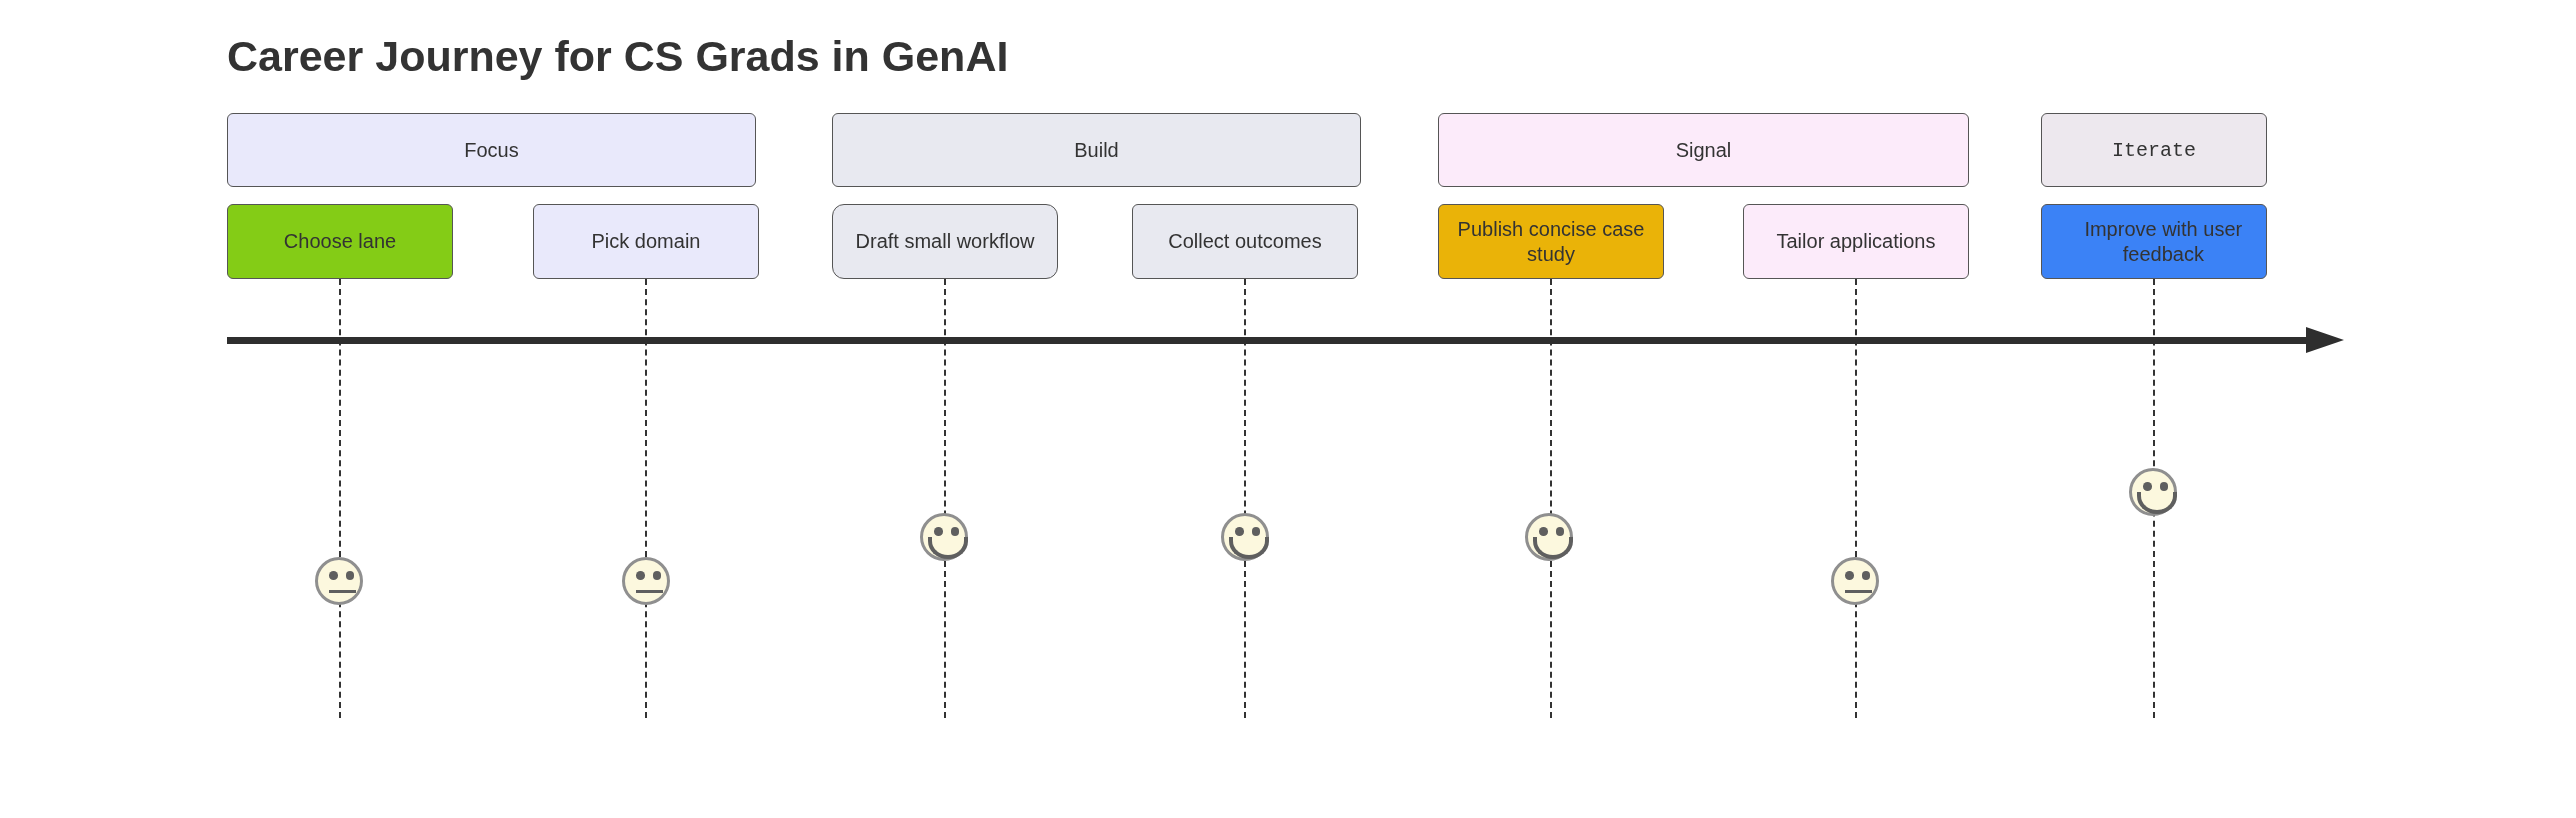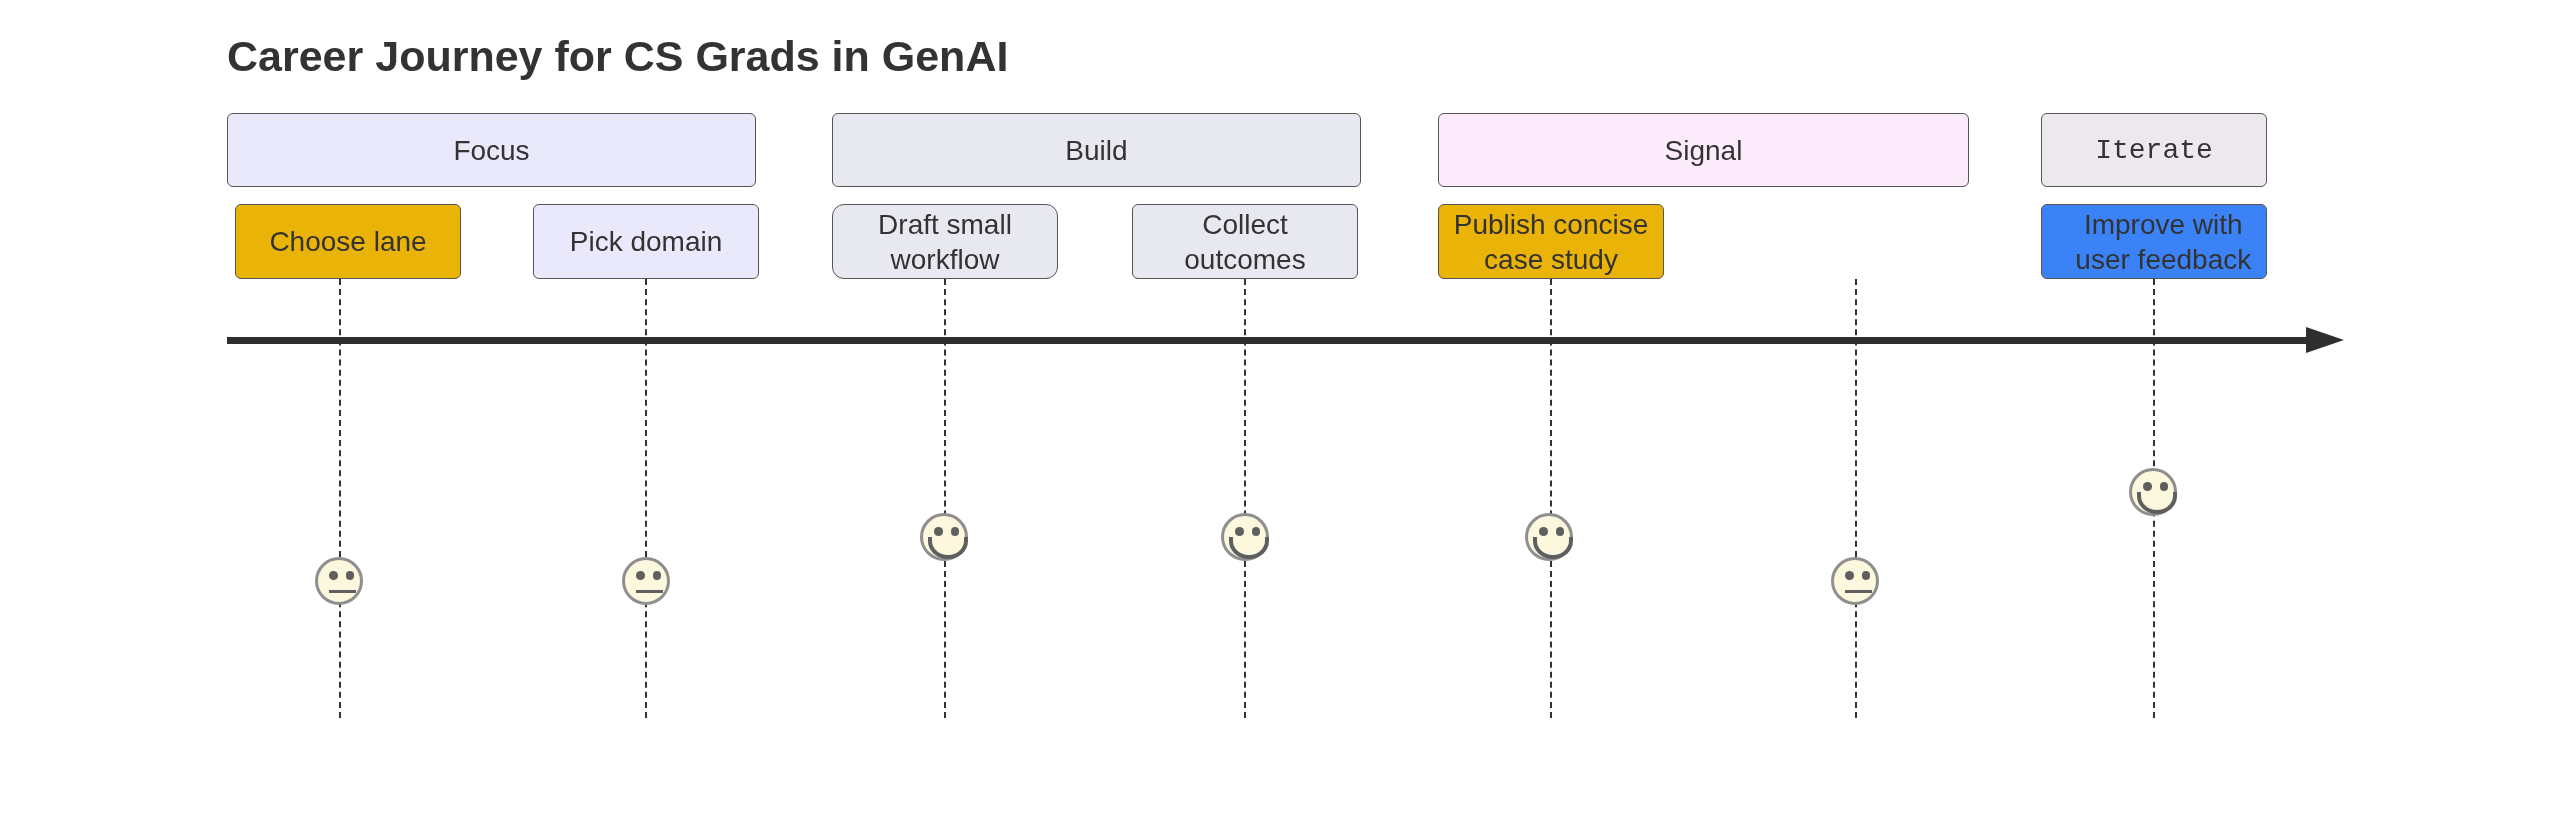--- a/index.html
+++ b/index.html
@@ -3,32 +3,32 @@
 <meta charset="utf-8">
 <style>
   html,body{margin:0;padding:0;background:#ffffff;}
   body{font-family:"Liberation Sans","DejaVu Sans",sans-serif;}
   .canvas{position:relative;width:2576px;height:818px;background:#ffffff;overflow:hidden;}
 
   .title{position:absolute;left:227px;top:32px;font-size:43px;font-weight:700;color:#333333;letter-spacing:0px;}
 
   .box{position:absolute;box-sizing:border-box;border:1.7px solid #555555;border-radius:6px;
        display:flex;align-items:center;justify-content:center;text-align:center;
-       color:#333333;font-size:28px;line-height:1.25;padding:4px 9.4px;}
+       color:#333333;font-size:20px;line-height:1.25;padding:4px 9.4px;}
 
   
   .sec{top:113px;height:74px;}
   .sec1{left:227px;width:529px;background:#E9E9FB;}
   .sec2{left:832px;width:529px;background:#E8E9F0;}
   .sec3{left:1438px;width:531px;background:#FCEBFA;}
   .sec4{left:2041px;width:226px;background:#EDE8EE;font-family:Liberation Mono, monospace;}
 
   
   .task{top:204px;height:75px;width:226px;}
-  .t1{left:227px;background:#eab308;margin-left:8px;}
+  .t1{left:227px;background:#84cc16;}
   .t2{left:533px;background:#E9E9FB;}
   .t3{left:832px;background:#E8E9F0;border-radius:12px;}
   .t4{left:1132px;background:#E8E9F0;}
   .t5{left:1438px;background:#eab308;}
   .t6{left:1743px;background:#FCEBFA;}
   .t7{left:2041px;background:#3b82f6;padding-left:28px;}
 
   
   .dash{position:absolute;top:279px;height:439px;width:0;border-left:2px dashed #333333;}
   .d1{left:339px;} .d2{left:645px;} .d3{left:944px;} .d4{left:1244px;}
@@ -81,20 +81,23 @@
   </div>
   <div class="box task t3">
     <span>Draft small workflow</span>
   </div>
   <div class="box task t4">
     <span>Collect outcomes</span>
   </div>
   <div class="box task t5">
     <span>Publish concise case study</span>
   </div>
+  <div class="box task t6">
+    <span>Tailor applications</span>
+  </div>
   <div class="box task t7">
     <span>Improve with user feedback</span>
   </div>
 
   <div class="dash d1"></div>
   <div class="dash d2"></div>
   <div class="dash d3"></div>
   <div class="dash d4"></div>
   <div class="dash d5"></div>
   <div class="dash d6"></div>

